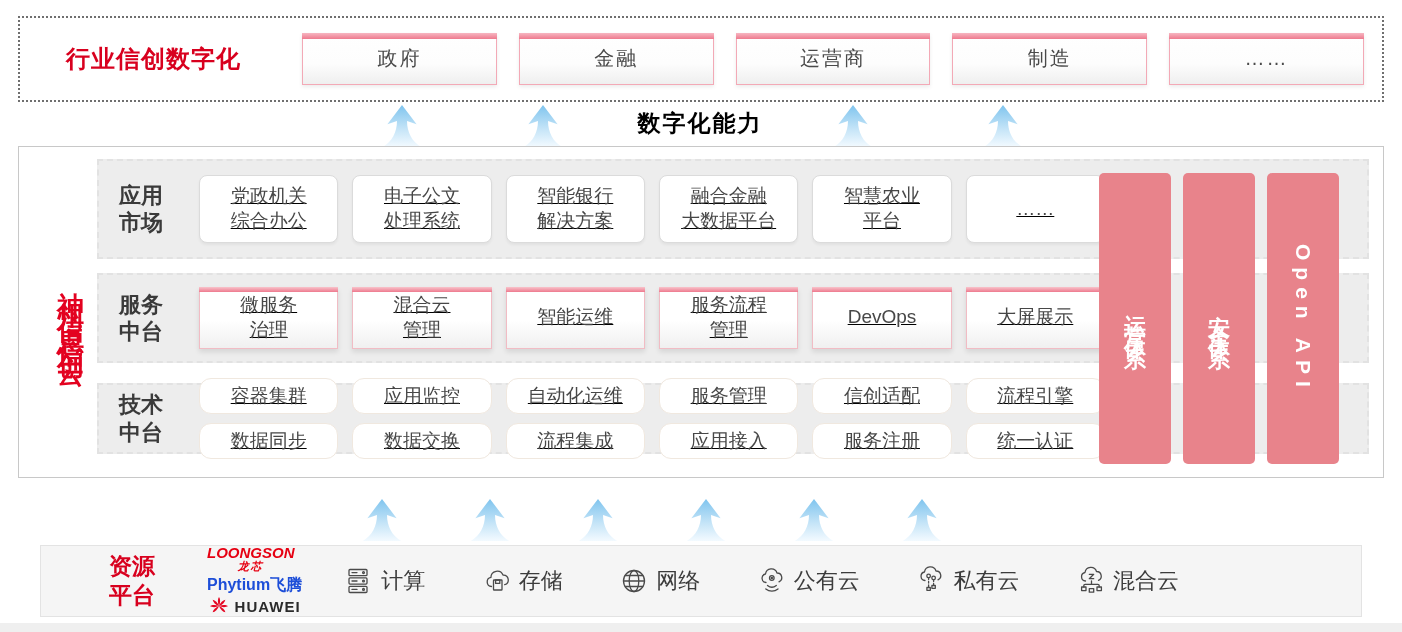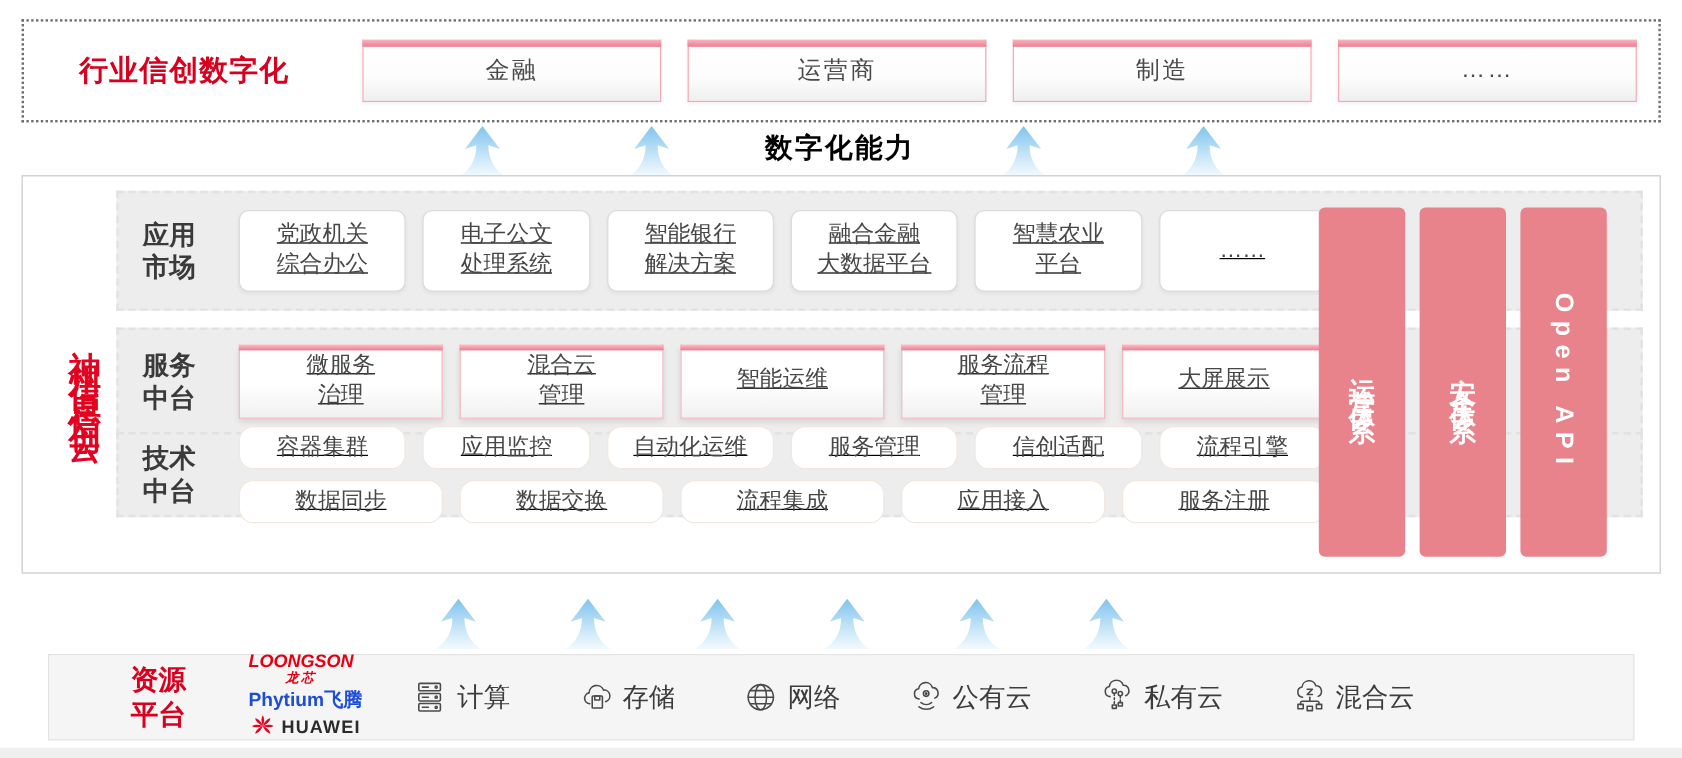--- a/index.html
+++ b/index.html
@@ -50,21 +50,21 @@
     writing-mode:vertical-rl;text-orientation:upright;
     font-size:27px;font-weight:bold;color:#e30220;letter-spacing:12px;line-height:1;
   }
   .prow{
     position:absolute;left:78px;width:1272px;background:#ededed;
     border:2px dashed #e2e2e2;box-sizing:border-box;
     display:flex;align-items:center;
   }
   .prow-1{top:12px;height:100px;}
   .prow-2{top:126px;height:90px;}
-  .prow-3{top:213px;height:71px;}
+  .prow-3{top:236px;height:71px;}
   .row-label{
     margin-left:20px;width:68px;flex:none;
     font-size:22px;font-weight:bold;color:#3a3a3a;line-height:1.25;white-space:pre-line;
   }
   .row-items{margin-left:12px;width:906px;flex:none;display:flex;gap:14px;text-decoration:underline;}
   .row-items-col{margin-left:12px;width:906px;flex:none;display:flex;flex-direction:column;gap:9px;}
   .box{
     flex:1;display:flex;align-items:center;justify-content:center;text-align:center;
     font-size:19px;color:#474747;line-height:1.3;white-space:pre-line;box-sizing:border-box;
   }
@@ -129,20 +129,21 @@
       <path d="M22 0 L38 21 L27.5 17.5 C27.5 30 33 40 43 46 L1 46 C11 40 16.5 30 16.5 17.5 L6 21 Z" fill="url(#arrowGrad)"></path>
     </symbol>
   </defs>
 </svg>
 
 <div class="canvas">
 
   <div class="industry-band">
     <div class="industry-label">行业信创数字化</div>
     <div class="sector-row" id="sectorRow">
+        <div class="sector-box">政府</div>
         <div class="sector-box">金融</div>
         <div class="sector-box">运营商</div>
         <div class="sector-box">制造</div>
         <div class="sector-box">……</div>
       </div>
   </div>
 
   <div id="topArrows">
       <div class="up-arrow" style="left: 380px; top: 105px;"><svg width="44" height="42" viewBox="0 0 44 46">
           <use href="#arrowSym"></use>
@@ -186,20 +187,21 @@
       <div class="row-label">服务
 中台</div>
       <div class="row-items" id="serviceItems">
           <div class="box box-service">微服务
 治理</div>
           <div class="box box-service">混合云
 管理</div>
           <div class="box box-service">智能运维</div>
           <div class="box box-service">服务流程
 管理</div>
+          <div class="box box-service">DevOps</div>
           <div class="box box-service">大屏展示</div>
         </div>
     </div>
 
     <div class="prow prow-3">
       <div class="row-label">技术
 中台</div>
       <div class="row-items-col" id="techItems">
           <div class="row-items" style="margin: 0px; width: 100%;">
             <div class="box box-tech">容器集群</div>
@@ -208,20 +210,21 @@
             <div class="box box-tech">服务管理</div>
             <div class="box box-tech">信创适配</div>
             <div class="box box-tech">流程引擎</div>
           </div>
           <div class="row-items" style="margin: 0px; width: 100%;">
             <div class="box box-tech">数据同步</div>
             <div class="box box-tech">数据交换</div>
             <div class="box box-tech">流程集成</div>
             <div class="box box-tech">应用接入</div>
             <div class="box box-tech">服务注册</div>
+            <div class="box box-tech">统一认证</div>
           </div>
         </div>
     </div>
 
     <div id="sideBars">
         <div class="side-bar" style="left: 1080px;">
           <span class="zh">运营体系</span>
         </div>
         <div class="side-bar" style="left: 1164px;">
           <span class="zh">安全体系</span>

